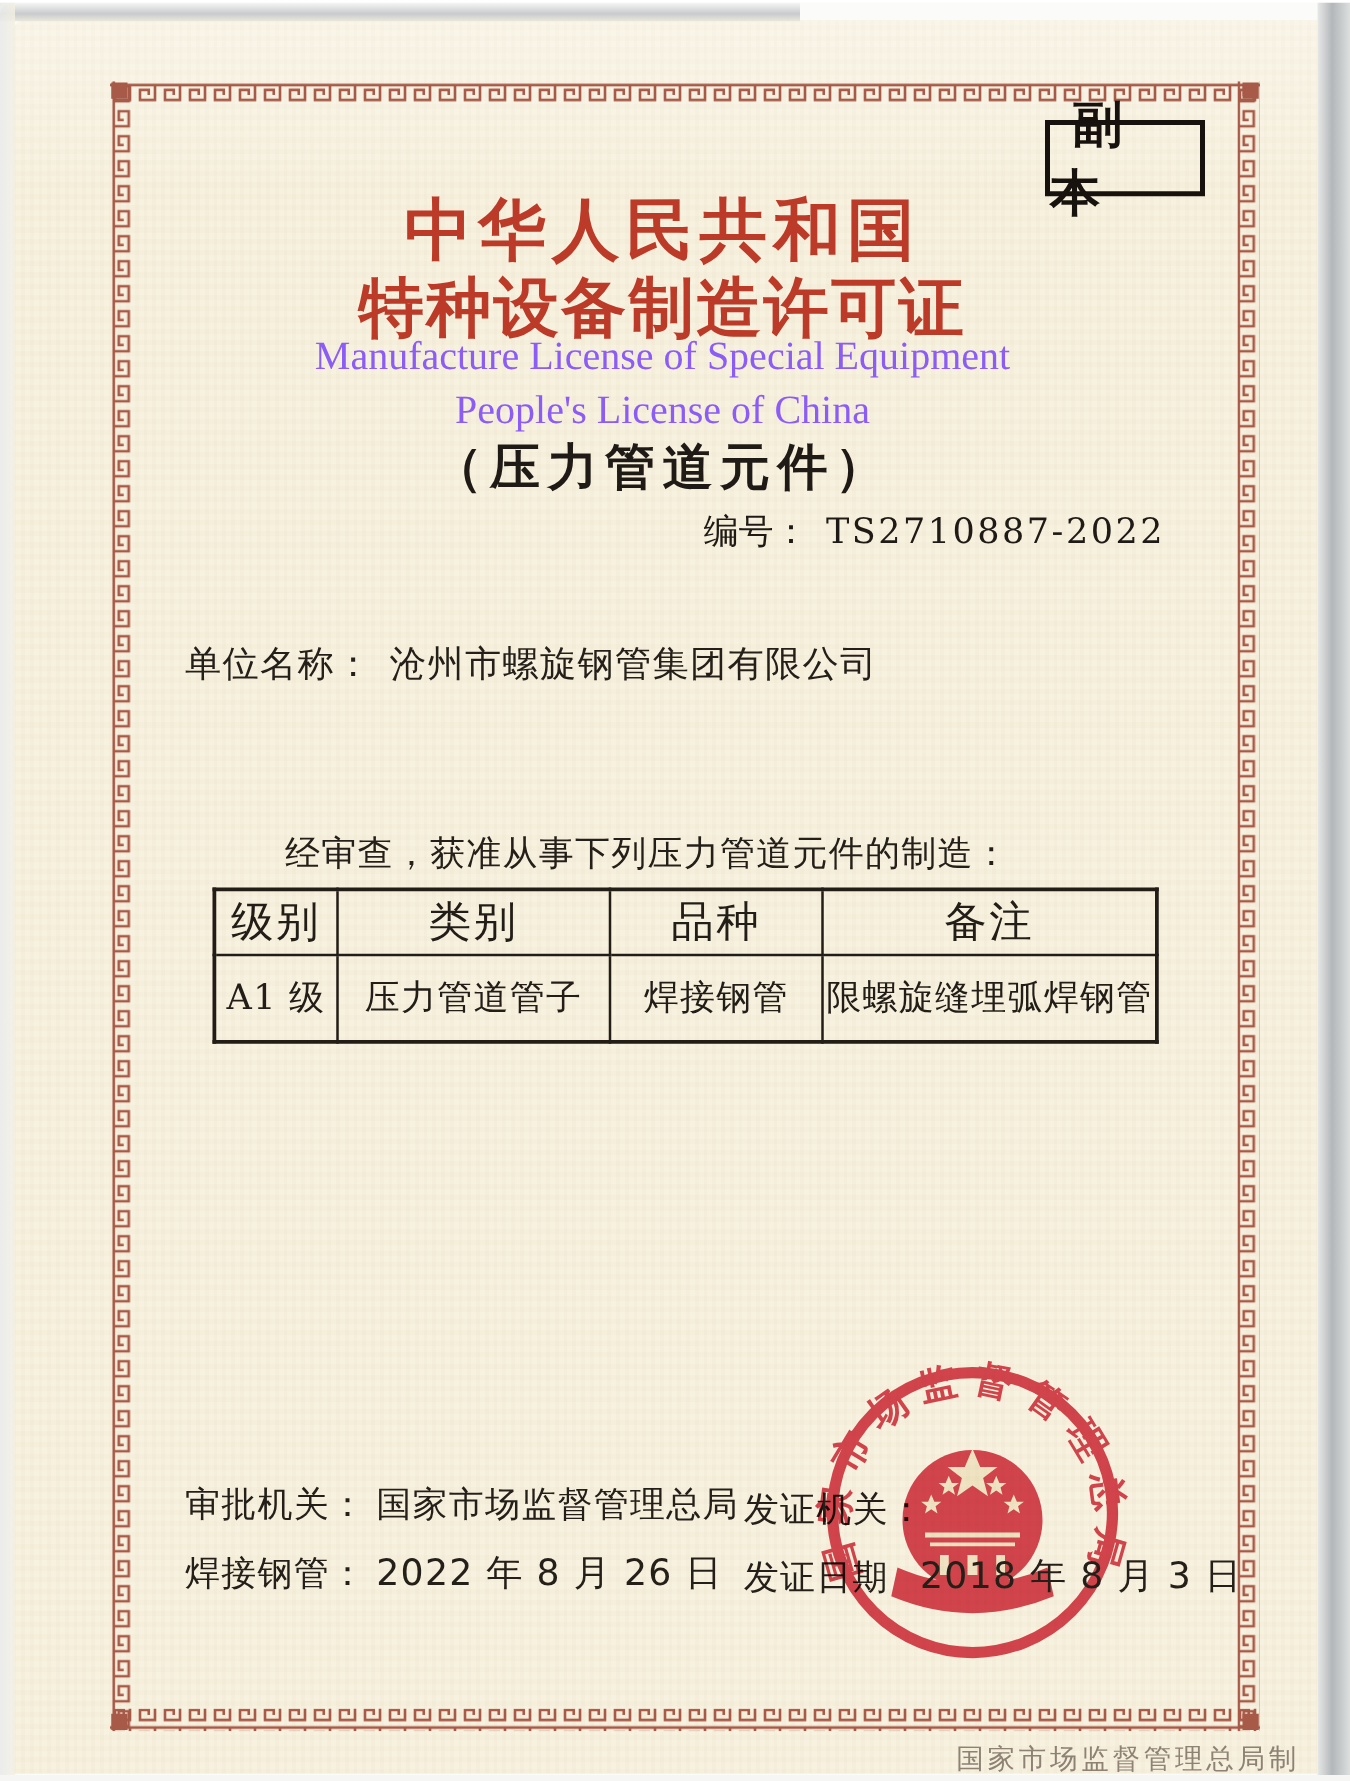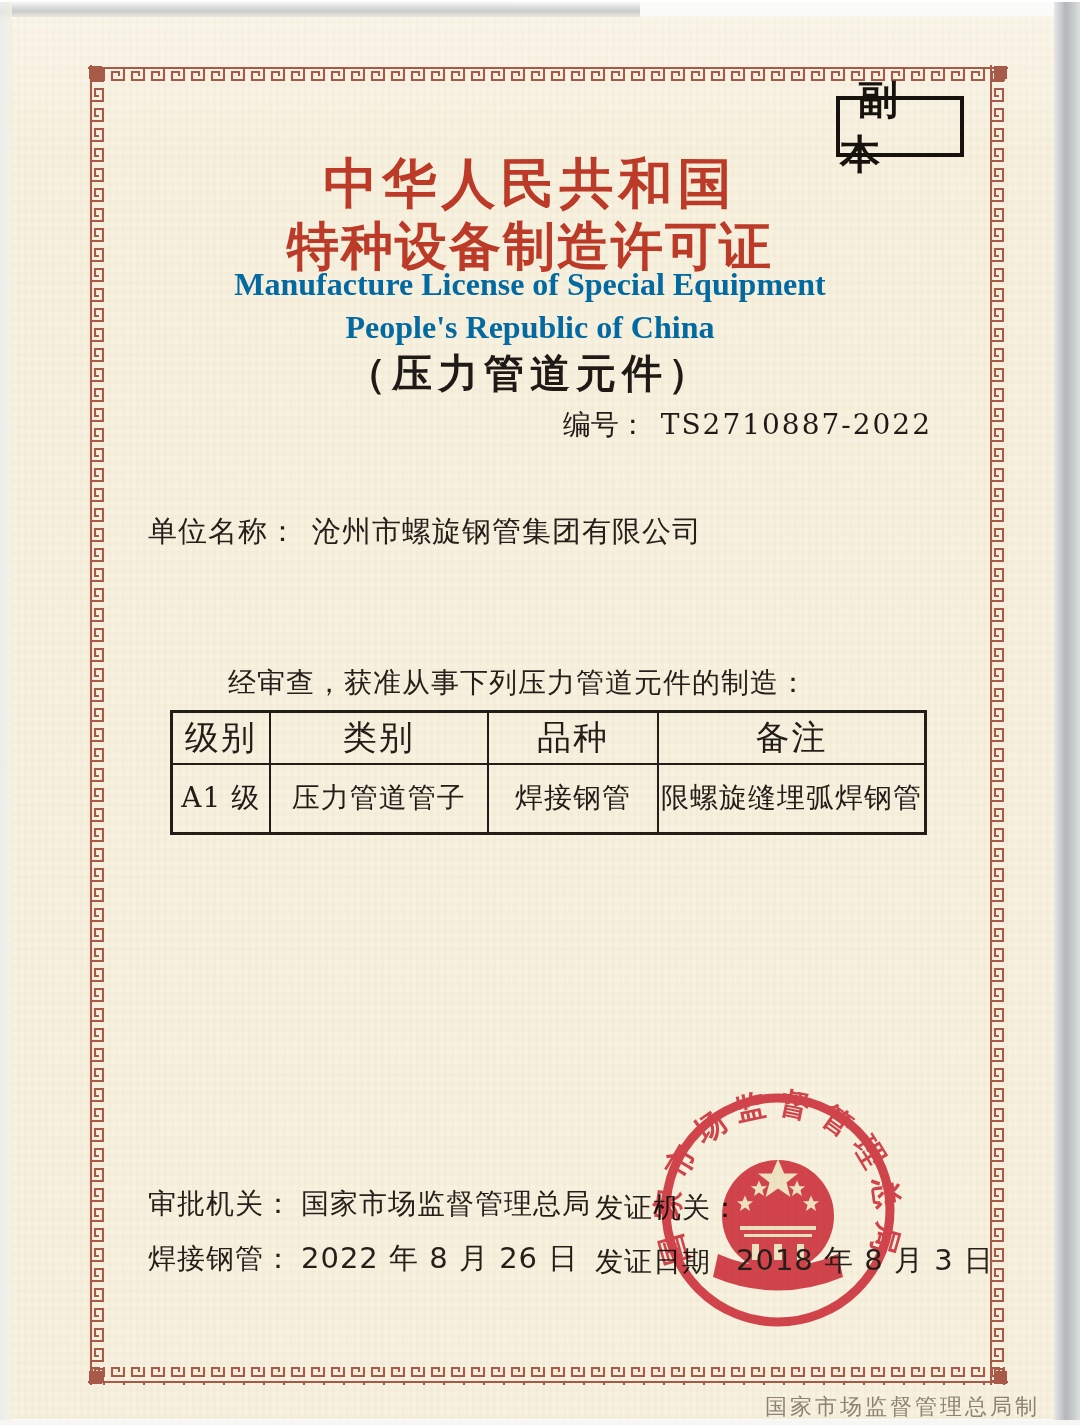--- a/index.html
+++ b/index.html
@@ -58,21 +58,21 @@
     letter-spacing: 18px; text-indent: 18px;
   }
 
   .center-line { position: absolute; left: 20px; right: 40px; text-align: center; }
 
   .cn-title { color: #bc3a28; font-weight: bold; }
   .cn-title.l1 { top: 146px; font-size: 54px; letter-spacing: 5px; }
   .cn-title.l2 { top: 210px; font-size: 52px; letter-spacing: 2px; }
 
   .en-title {
-    color: #0369a1; font-weight: bold;
+    color: #8b5cf6; font-weight: normal;
     font-family: "Liberation Serif", serif;
   }
   .en-title.l1 { top: 264px; font-size: 32px; }
   .en-title.l2 { top: 307px; font-size: 32px; }
 
   .paren-title { top: 344px; font-size: 40px; font-weight: bold; color: #1f1a15; letter-spacing: 6px; }
 
   .license-line {
     position: absolute; top: 404px; right: 148px;
     font-size: 28px; color: #1f1a15;
@@ -146,21 +146,21 @@
     <rect x="906" y="1306" width="13" height="13" fill="#a85a48"></rect>
   </svg>
 
   <div class="badge">
     <span>副本</span>
   </div>
 
   <div class="center-line cn-title l1">中华人民共和国</div>
   <div class="center-line cn-title l2">特种设备制造许可证</div>
   <div class="center-line en-title l1">Manufacture License of Special Equipment</div>
-  <div class="center-line en-title l2">People's Republic of China</div>
+  <div class="center-line en-title l2">People's License of China</div>
   <div class="center-line paren-title">（压力管道元件）</div>
 
   <div class="license-line">
     <span class="lbl">编号：</span><span class="num">TS2710887-2022</span>
   </div>
 
   <div class="field company">
     <span class="lbl">单位名称：</span><span>沧州市螺旋钢管集团有限公司</span>
   </div>
 

